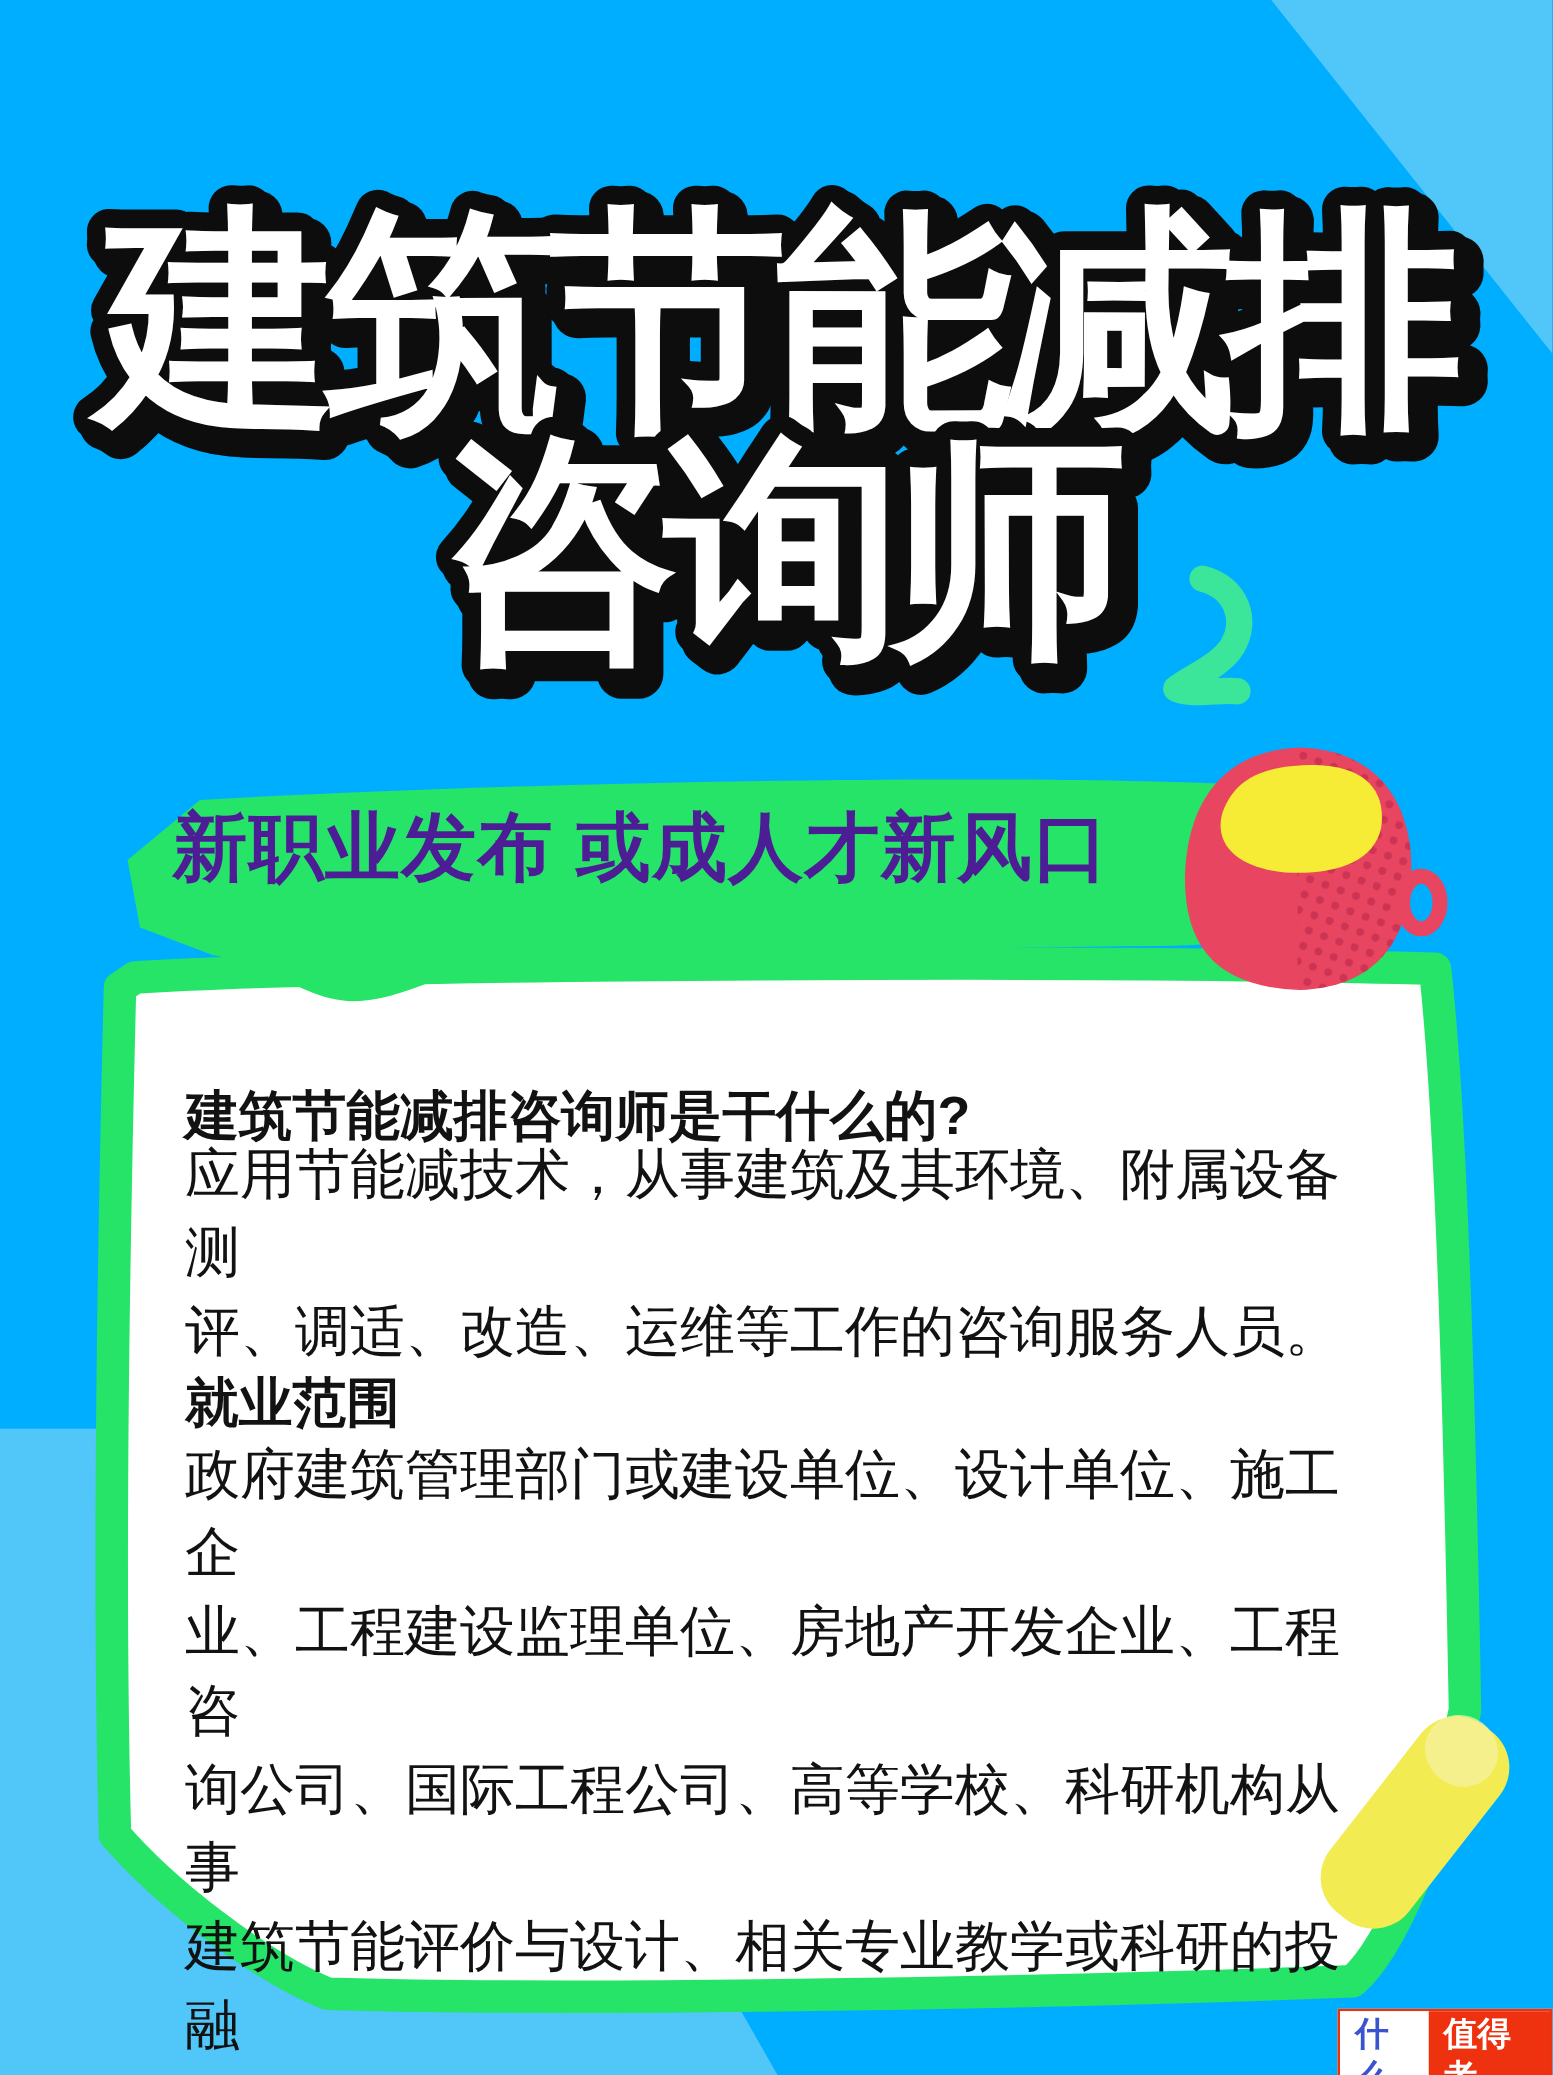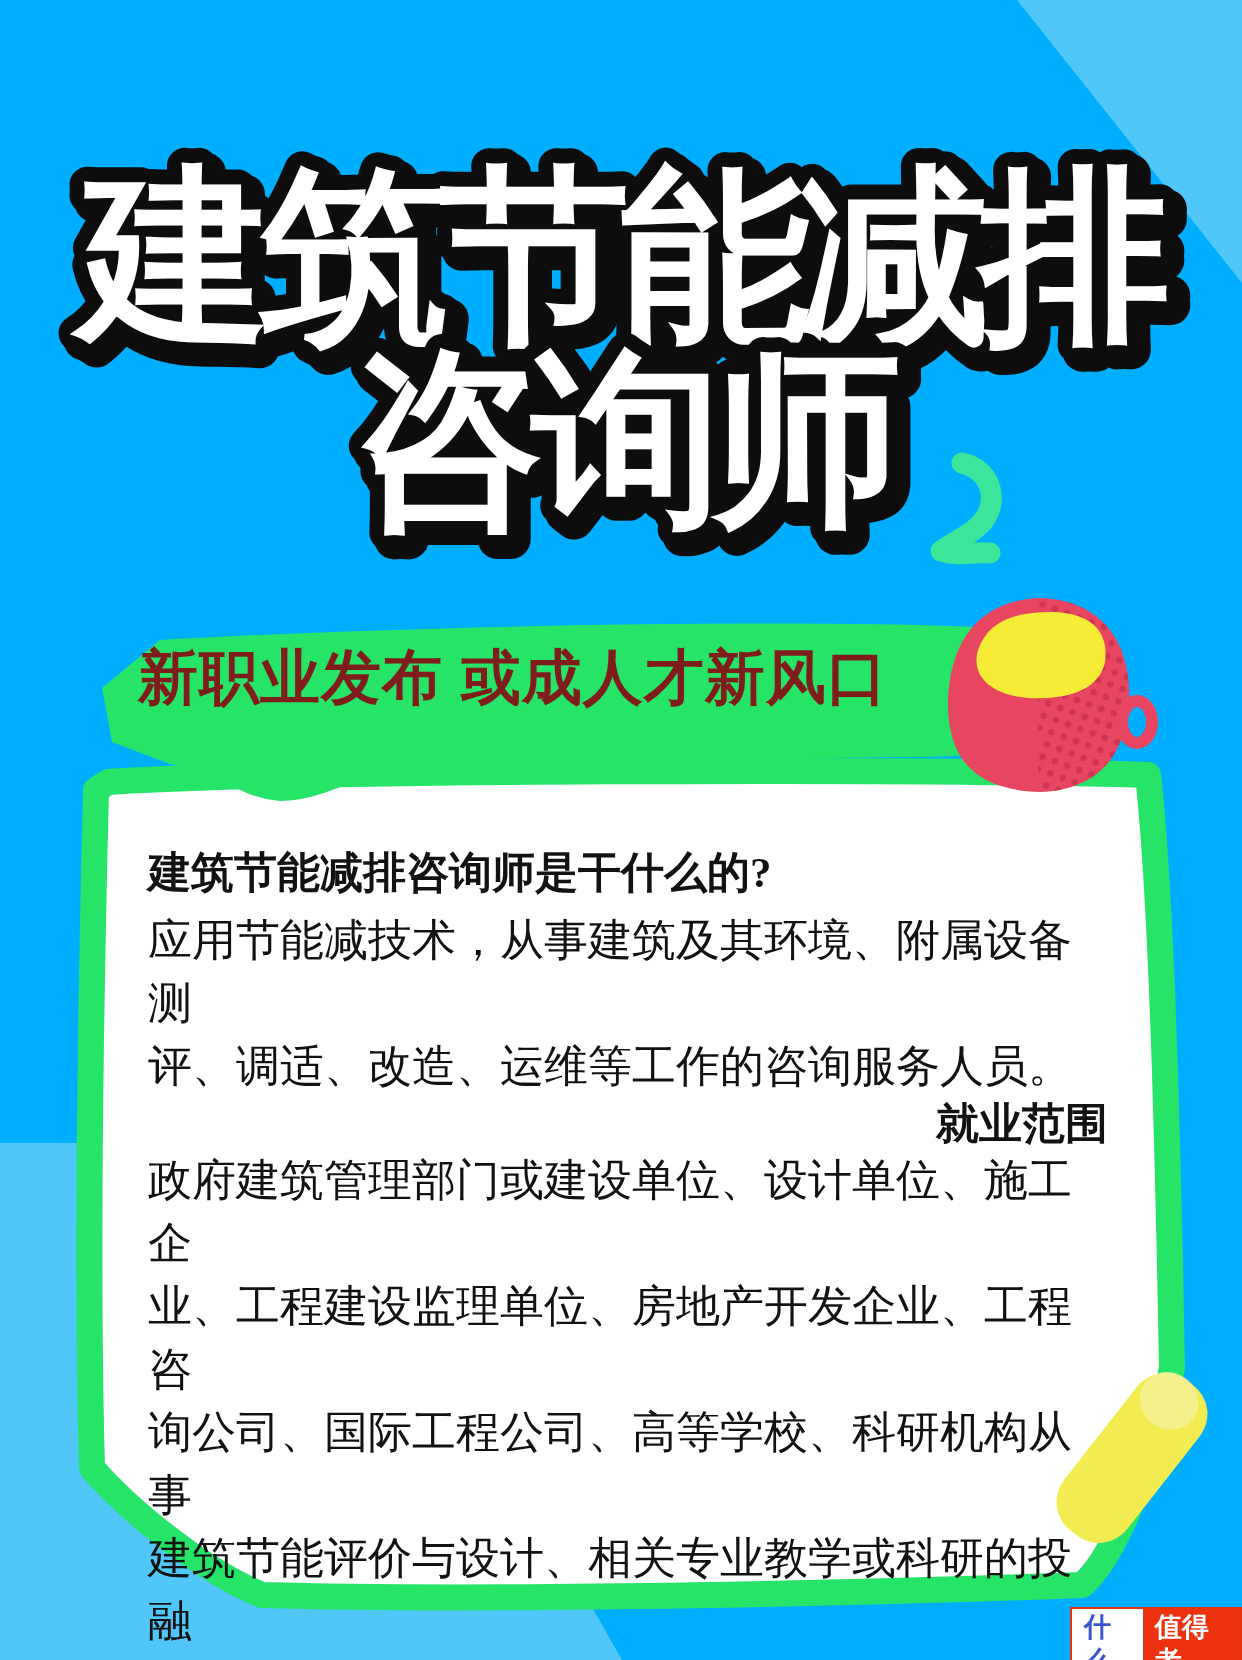--- a/index.html
+++ b/index.html
@@ -5,29 +5,29 @@
   html,body{margin:0;padding:0;}
   body{
     width:1242px;height:1660px;position:relative;overflow:hidden;
     background:#00AEFF;
     font-family:"Liberation Sans", sans-serif;
   }
   .abs{position:absolute;}
   svg.layer{position:absolute;left:0;top:0;}
   .banner-text{
     left:138px;top:638px;width:900px;
-    font-size:60px;font-weight:900;color:#7f1d1d;
+    font-size:60px;font-weight:900;color:#4c1d95;
     letter-spacing:1px;white-space:nowrap;
   }
   .card-text{left:148px;width:960px;color:#121212;}
   .card-h{font-size:43px;font-weight:900;line-height:50px;}
   .card-p{font-size:44px;font-weight:500;line-height:63px;white-space:pre-line;}
-  .h1-pos{top:848px;font-family:Liberation Serif, serif;}
+  .h1-pos{top:868px;}
   .p1-pos{top:908px;}
-  .h2-pos{top:1098px;text-align:right;}
+  .h2-pos{top:1098px;}
   .p2-pos{top:1148px;}
   .badge{
     left:1070px;top:1607px;display:flex;align-items:stretch;
     border:2px solid #E8330F;background:#ffffff;
     font-family:"Liberation Serif", serif;font-size:27px;line-height:34px;
   }
   .badge-left{
     background:#ffffff;color:#3A53CE;padding:1px 10px 1px 12px;font-weight:600;
   }
   .badge-right{

